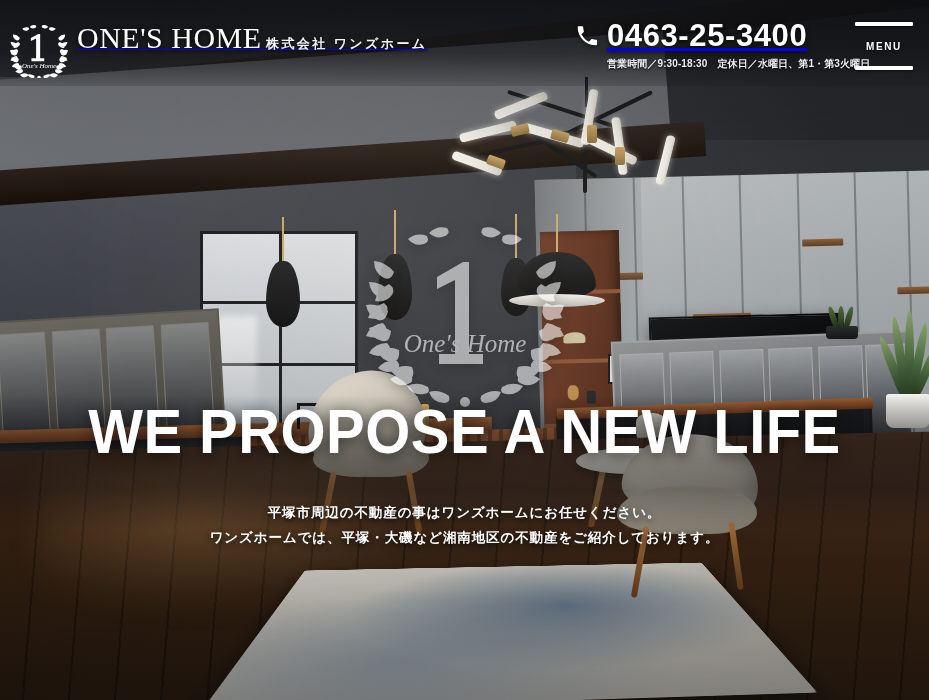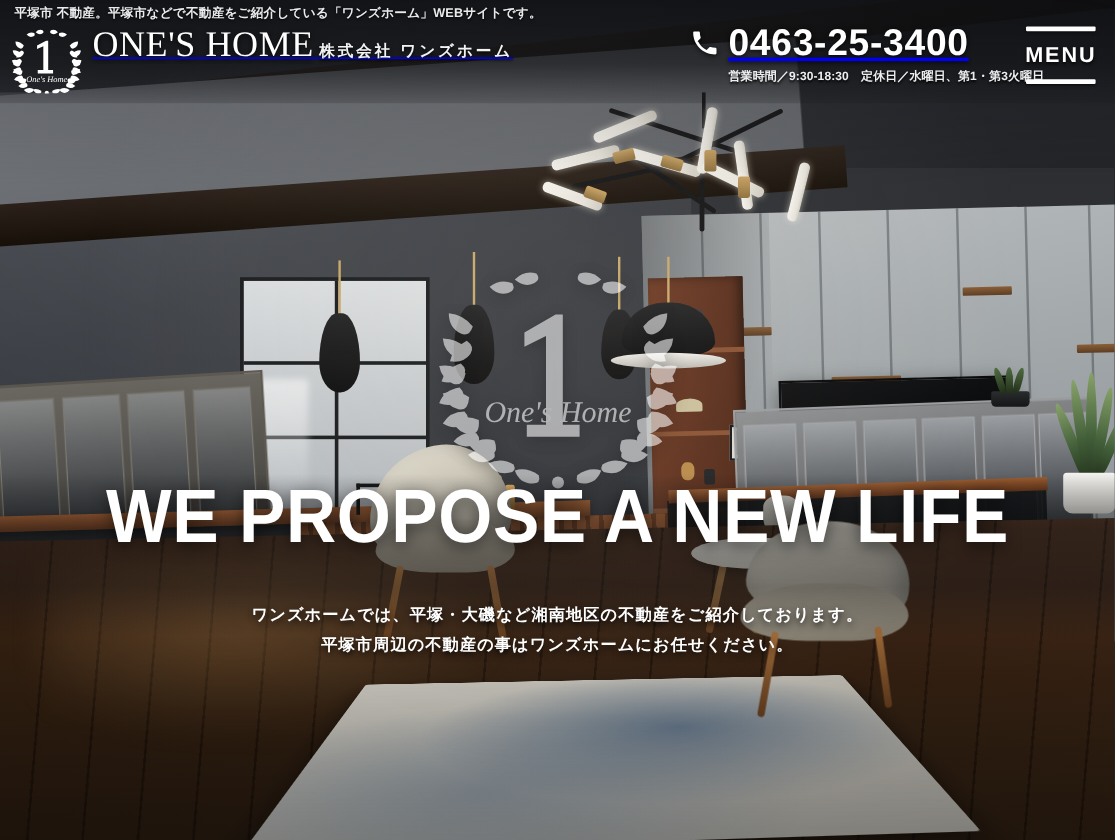--- a/index.html
+++ b/index.html
@@ -330,21 +330,21 @@
     letter-spacing:.1px; white-space:nowrap; text-shadow:0 1px 2px rgba(0,0,0,.9);
   }
 
   .menu-btn {
     position:absolute; right:14px; top:22px; width:62px; height:48px;
     display:flex; flex-direction:column; align-items:center; justify-content:space-between;
     cursor:pointer; background:transparent; border:none;
   }
   .menu-btn .bar { width:58px; height:4px; background:#fff; border-radius:1px;
     box-shadow:0 1px 2px rgba(0,0,0,.6); }
-  .menu-btn .lbl { font-size:18px; font-weight:700; color:#fff; letter-spacing:1.6px;
+  .menu-btn .lbl { font-size:10px; font-weight:700; color:#fff; letter-spacing:1.6px;
     text-shadow:0 1px 3px rgba(0,0,0,.8); }
 
   
   .hero-band {
     position:absolute; left:0; top:395px; width:100%; height:135px; z-index:14;
     background:linear-gradient(180deg, rgba(18,19,22,0) 0%, rgba(18,19,22,.40) 34%,
                                        rgba(18,19,22,.40) 70%, rgba(18,19,22,0) 100%);
     pointer-events:none;
   }
   .hero { position:absolute; left:0; top:400px; width:100%; z-index:15; text-align:center; }
@@ -601,21 +601,20 @@
         </g>
 
         <path d="M104 52 l0 92 l14 0 l0 10 l-44 0 l0 -10 l16 0 l0 -74 l-18 9 l0 -12 l26 -15 z"></path>
       </g>
       <text x="100" y="142" text-anchor="middle" font-family="Liberation Serif, DejaVu Serif, serif" font-size="25" font-style="italic" fill="#ffffff" opacity="0.95">One's Home</text>
     </svg>
   </div>
 
   <header class="topbar">
 
-    <div class="tagline">平塚市 不動産。平塚市などで不動産をご紹介している「ワンズホーム」WEBサイトです。</div>
 
     <a class="brand" href="#">
       <span class="brand-mark">
         <svg viewBox="0 0 100 100" xmlns="http://www.w3.org/2000/svg" aria-hidden="true">
           <g fill="#ffffff">
             <path d="M14 38 q-7 3 -8 10 q7 1 10 -4 q3 -4 -2 -6z"></path>
             <path d="M11 50 q-8 2 -9 9 q7 2 11 -3 q3 -3 -2 -6z"></path>
             <path d="M11 62 q-8 1 -10 8 q7 2 11 -2 q3 -3 -1 -6z"></path>
             <path d="M14 74 q-7 0 -11 6 q6 4 11 0 q4 -2 0 -6z"></path>
             <path d="M21 85 q-7 -1 -12 4 q6 5 11 2 q4 -2 1 -6z"></path>
@@ -670,18 +669,18 @@
       <span class="lbl">MENU</span>
       <span class="bar"></span>
     </button>
   </header>
 
   <div class="hero-band"></div>
 
   <div class="hero">
     <h1 class="hero-title">WE PROPOSE A NEW LIFE</h1>
     <div class="hero-sub">
+      <p>平塚市周辺の不動産の事はワンズホームにお任せください。</p>
       <p>ワンズホームでは、平塚・大磯など湘南地区の不動産をご紹介しております。</p>
-      <p>平塚市周辺の不動産の事はワンズホームにお任せください。</p>
     </div>
   </div>
 
 </div>
 
 </body></html>

